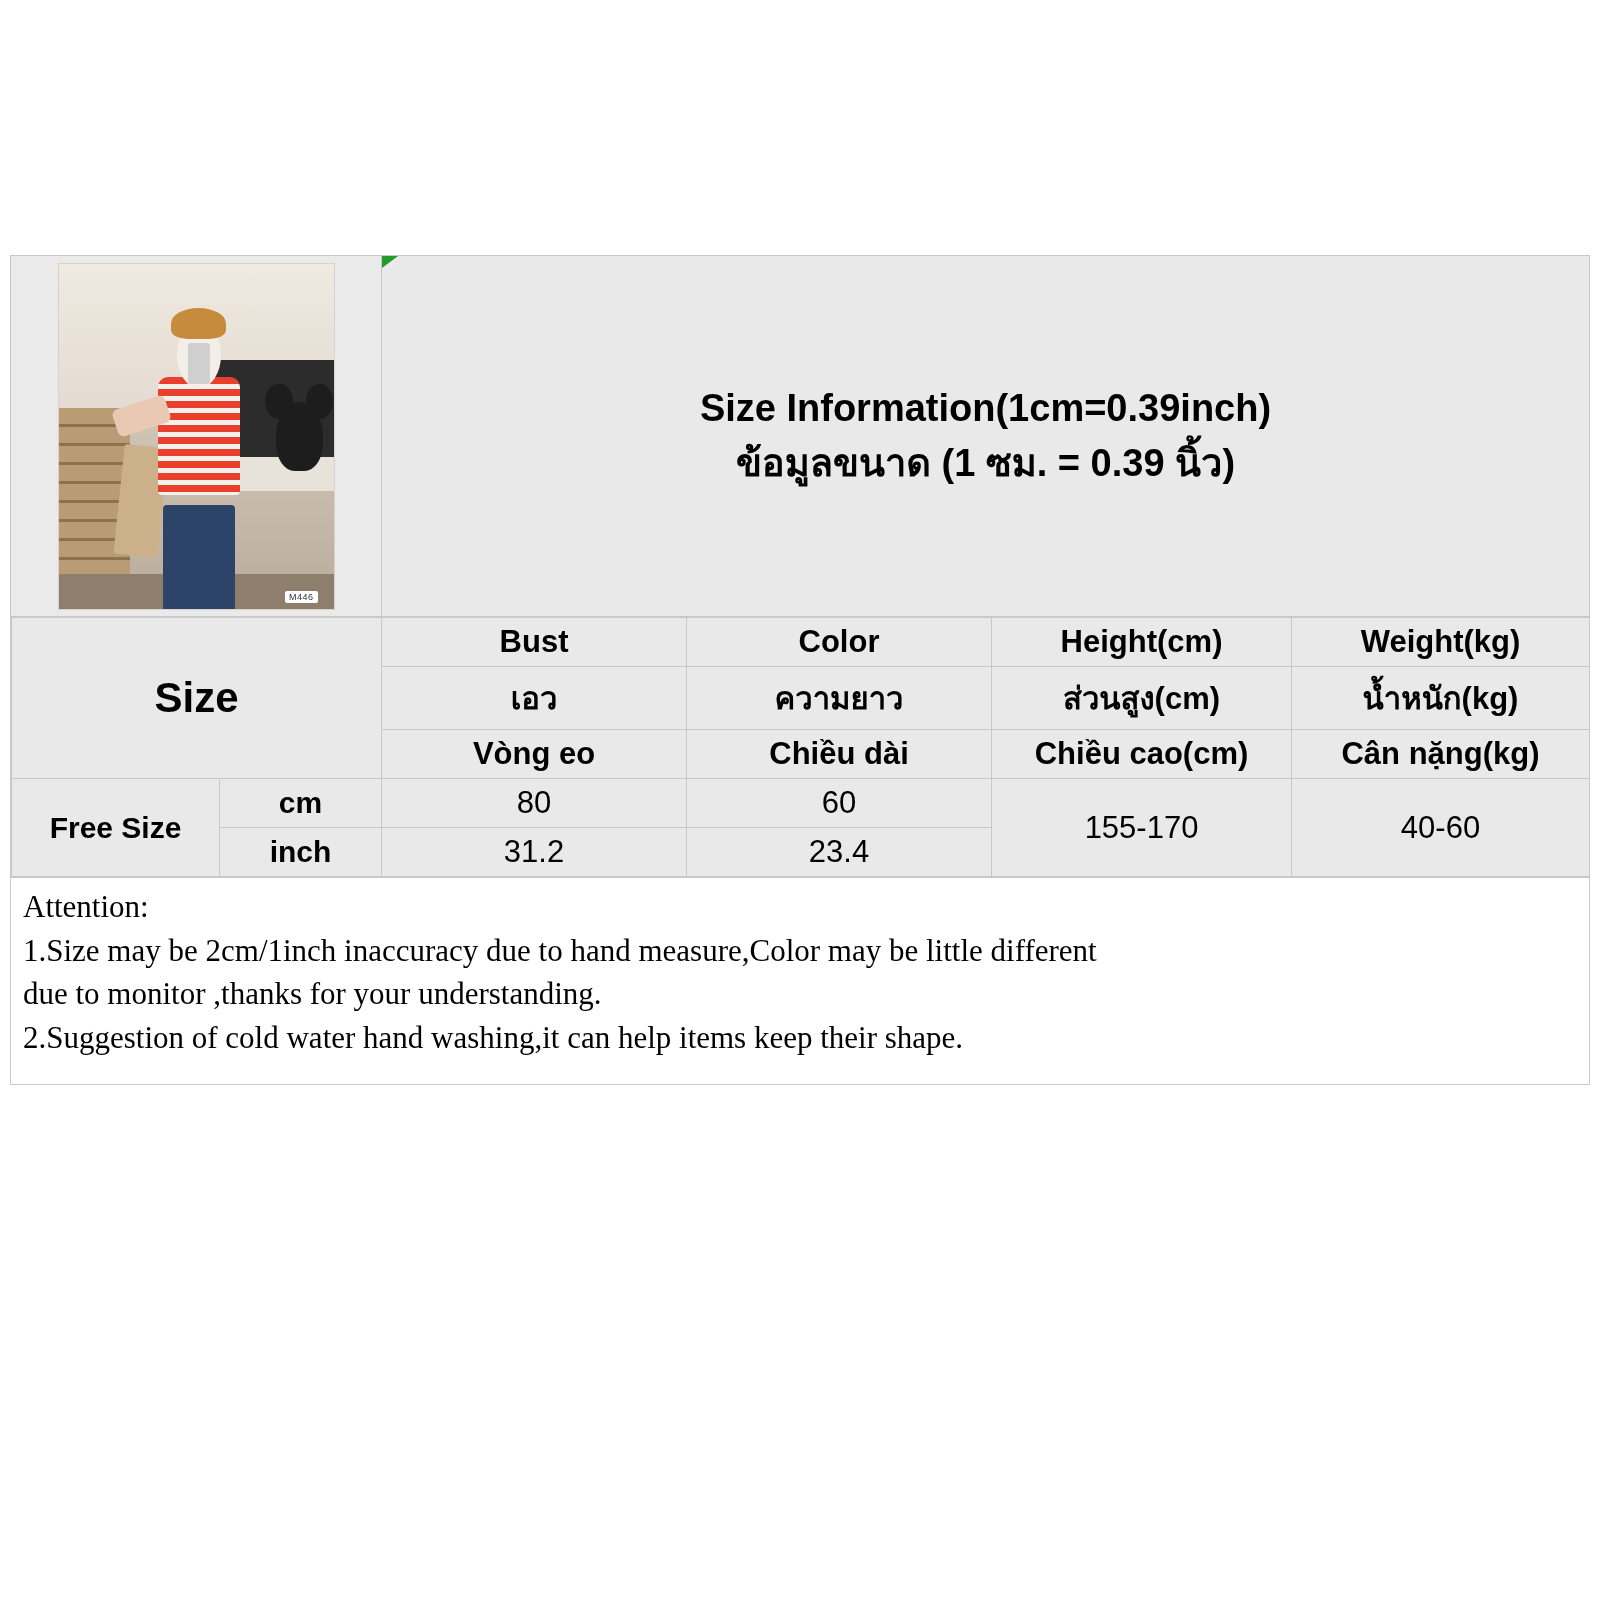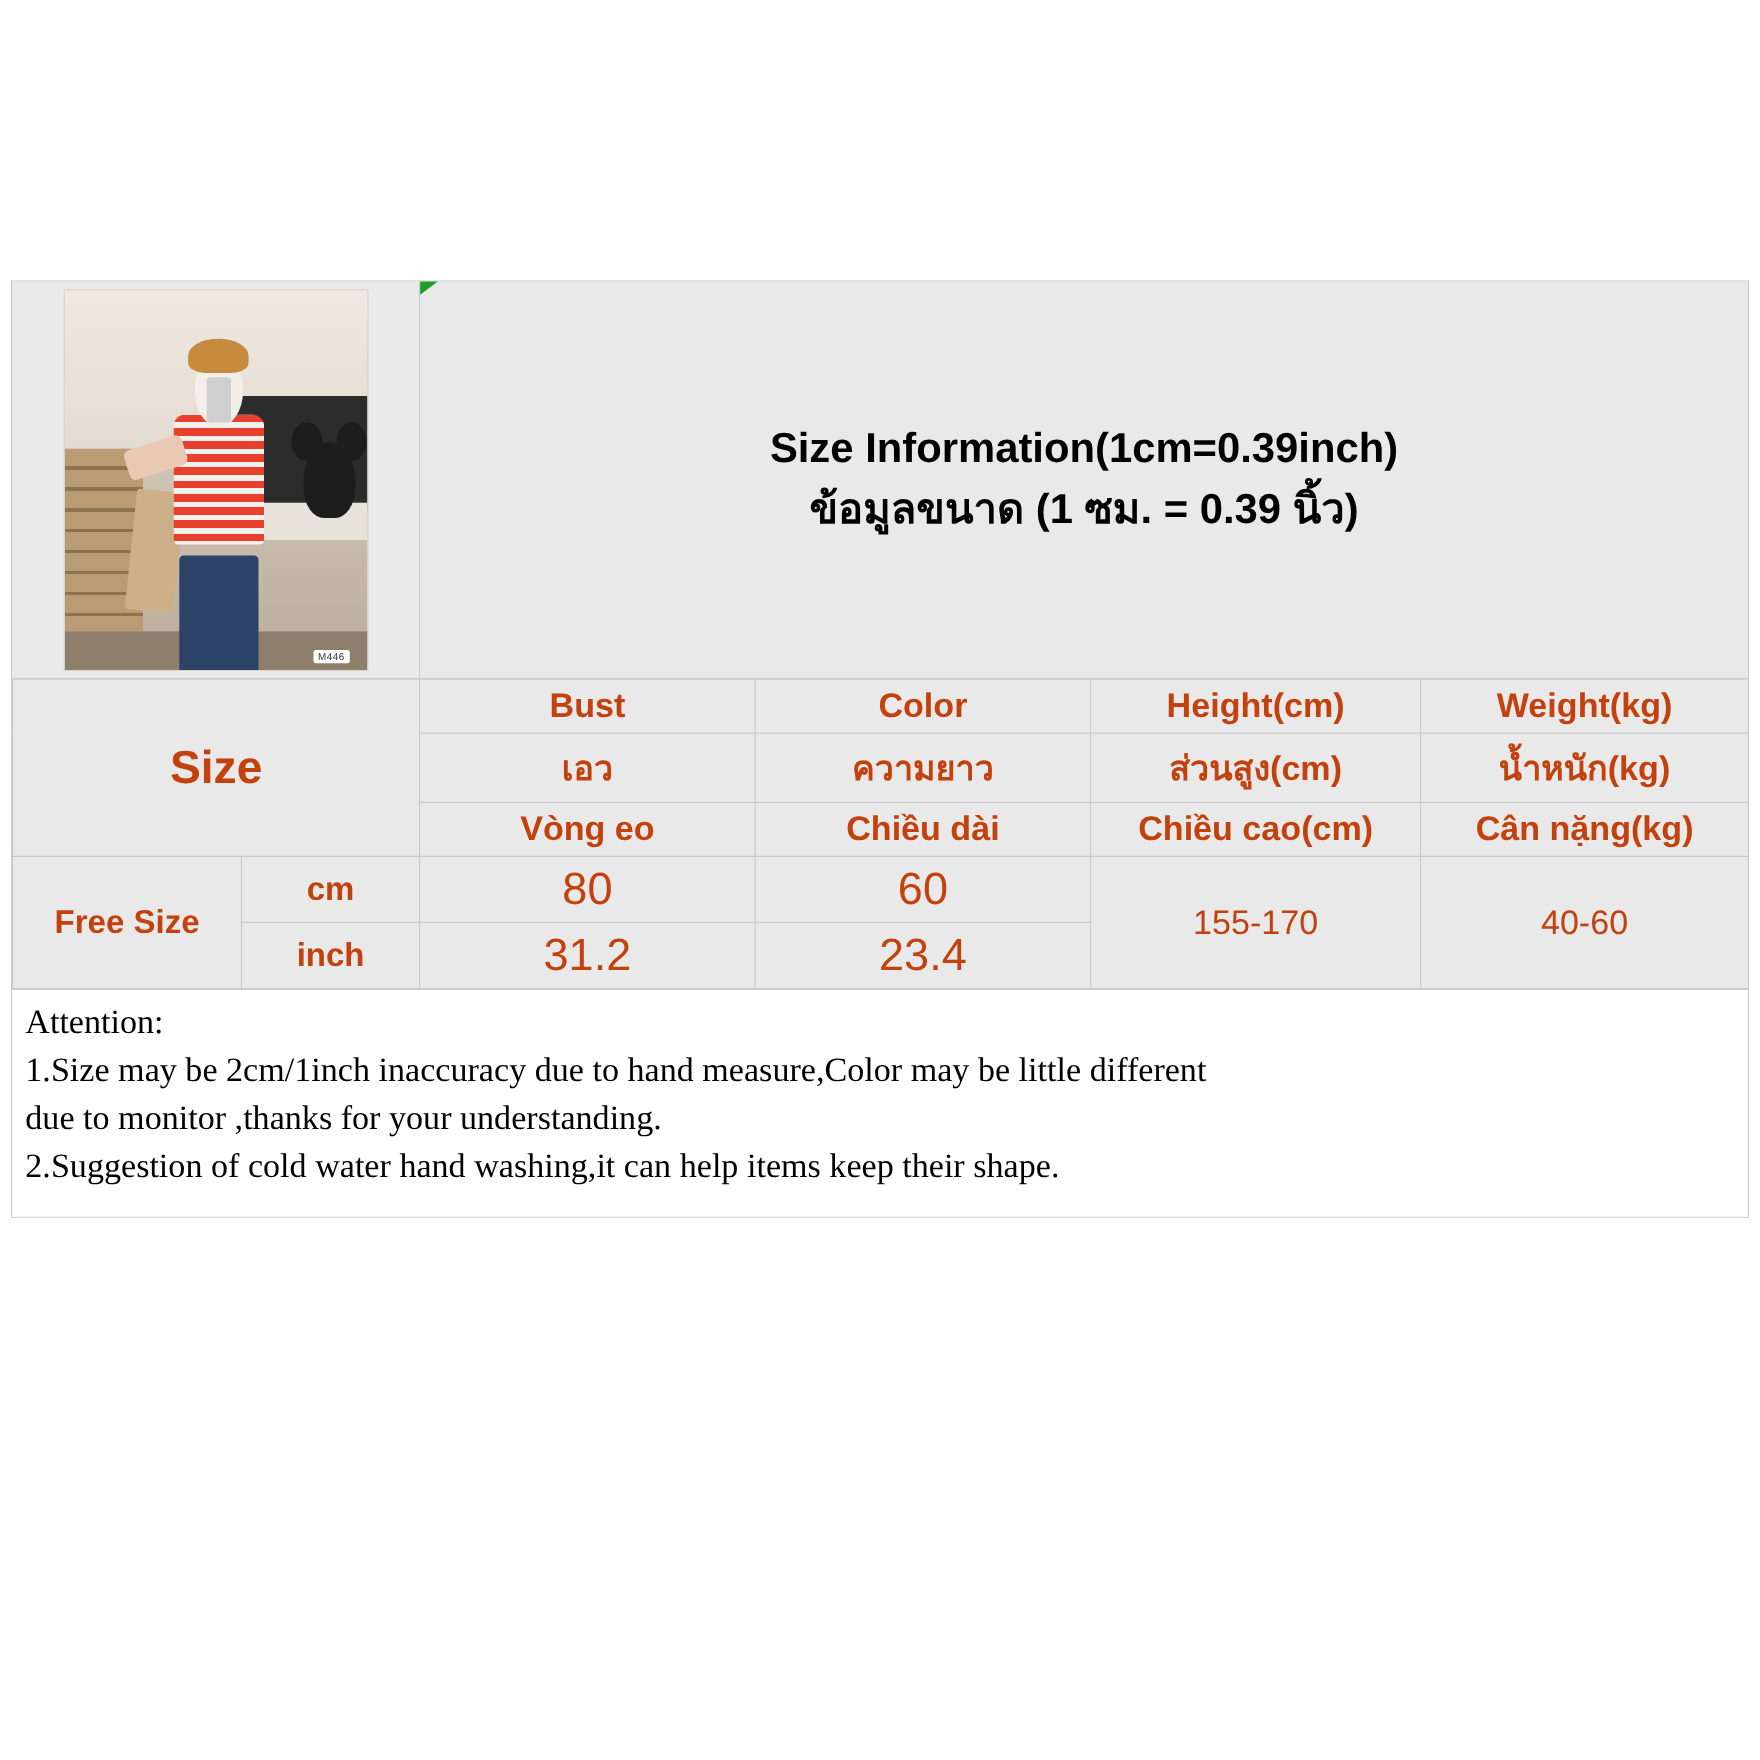--- a/index.html
+++ b/index.html
@@ -158,21 +158,21 @@
   
   table.grid {
     border-collapse: collapse;
     width: 100%;
     table-layout: fixed;
   }
   table.grid td {
     border: 1px solid #c8c8c8;
     text-align: center;
     vertical-align: middle;
-    color: #c2410c;
+    color: #000000;
     background: #e9e9e9;
     padding: 6px 4px;
   }
 
   .size-label {
     font-size: 42px;
     font-weight: bold;
   }
   .hdr-en { font-size: 31px; font-weight: bold; }
   .hdr-th { font-size: 31px; font-weight: bold; }
@@ -185,21 +185,21 @@
     font-weight: bold;
     background: #e9e9e9;
   }
   .unit-cell {
     width: 162px;
     font-size: 30px;
     font-weight: bold;
     background: #ffffff;
   }
   .val-cell {
-    font-size: 41px;
+    font-size: 31px;
     background: #ffffff;
     font-weight: normal;
   }
   .span-cell {
     font-size: 31px;
     background: #ffffff;
   }
 
   
   .attention {

